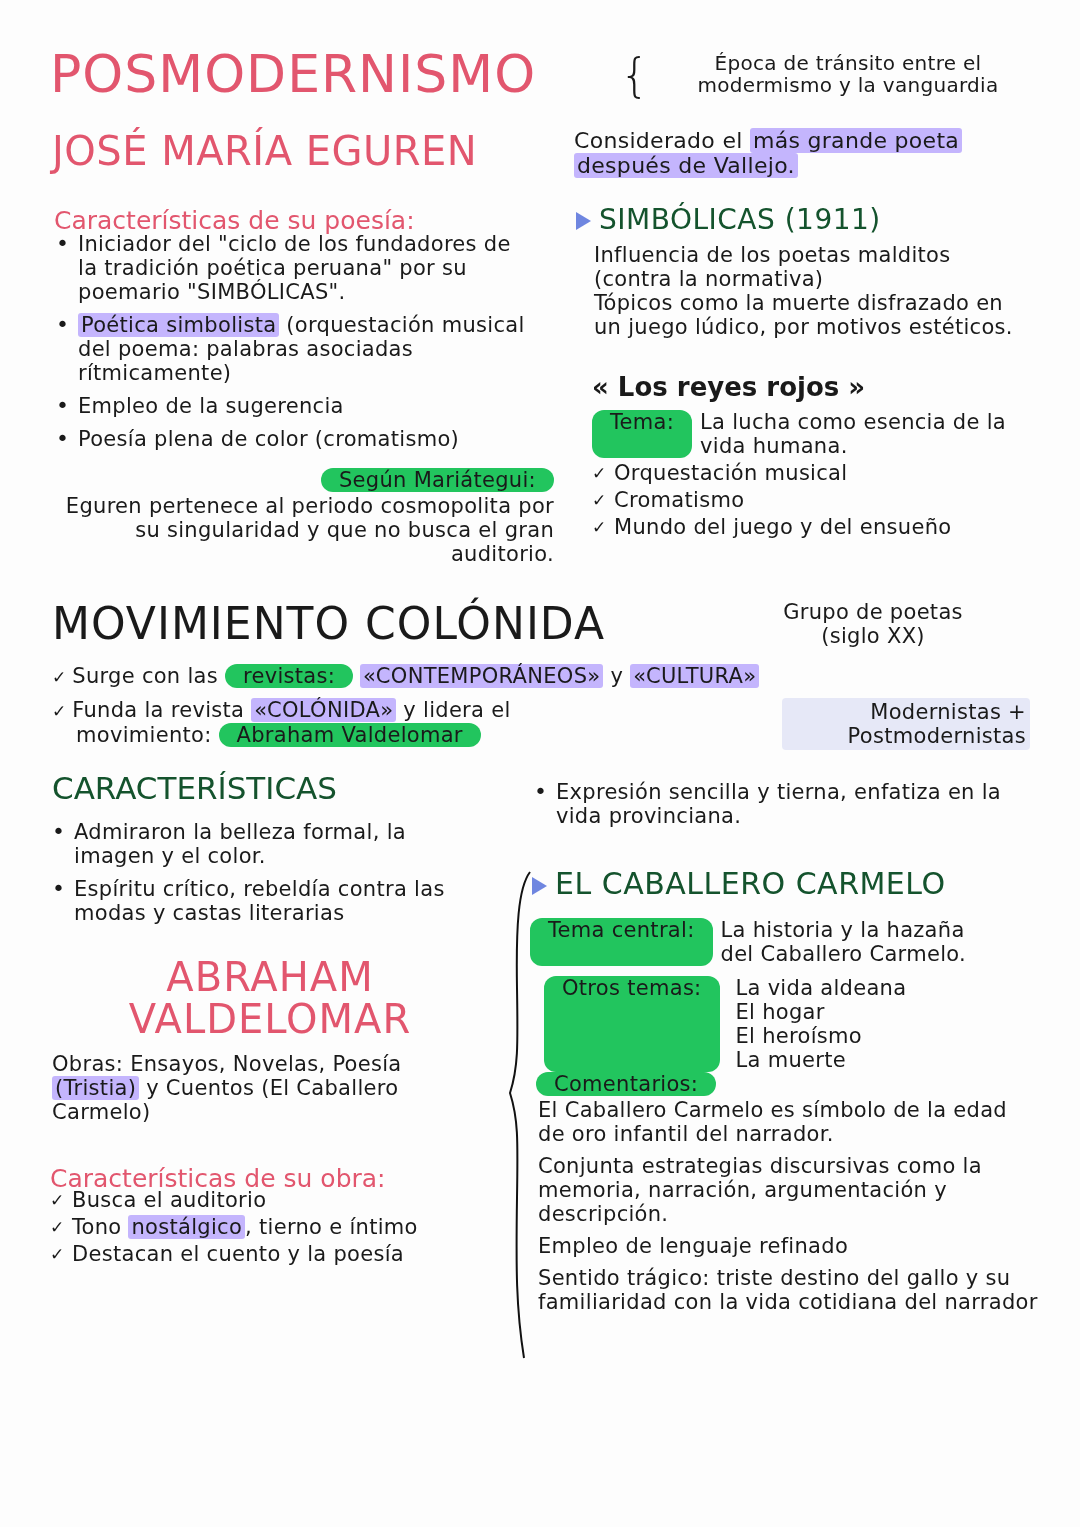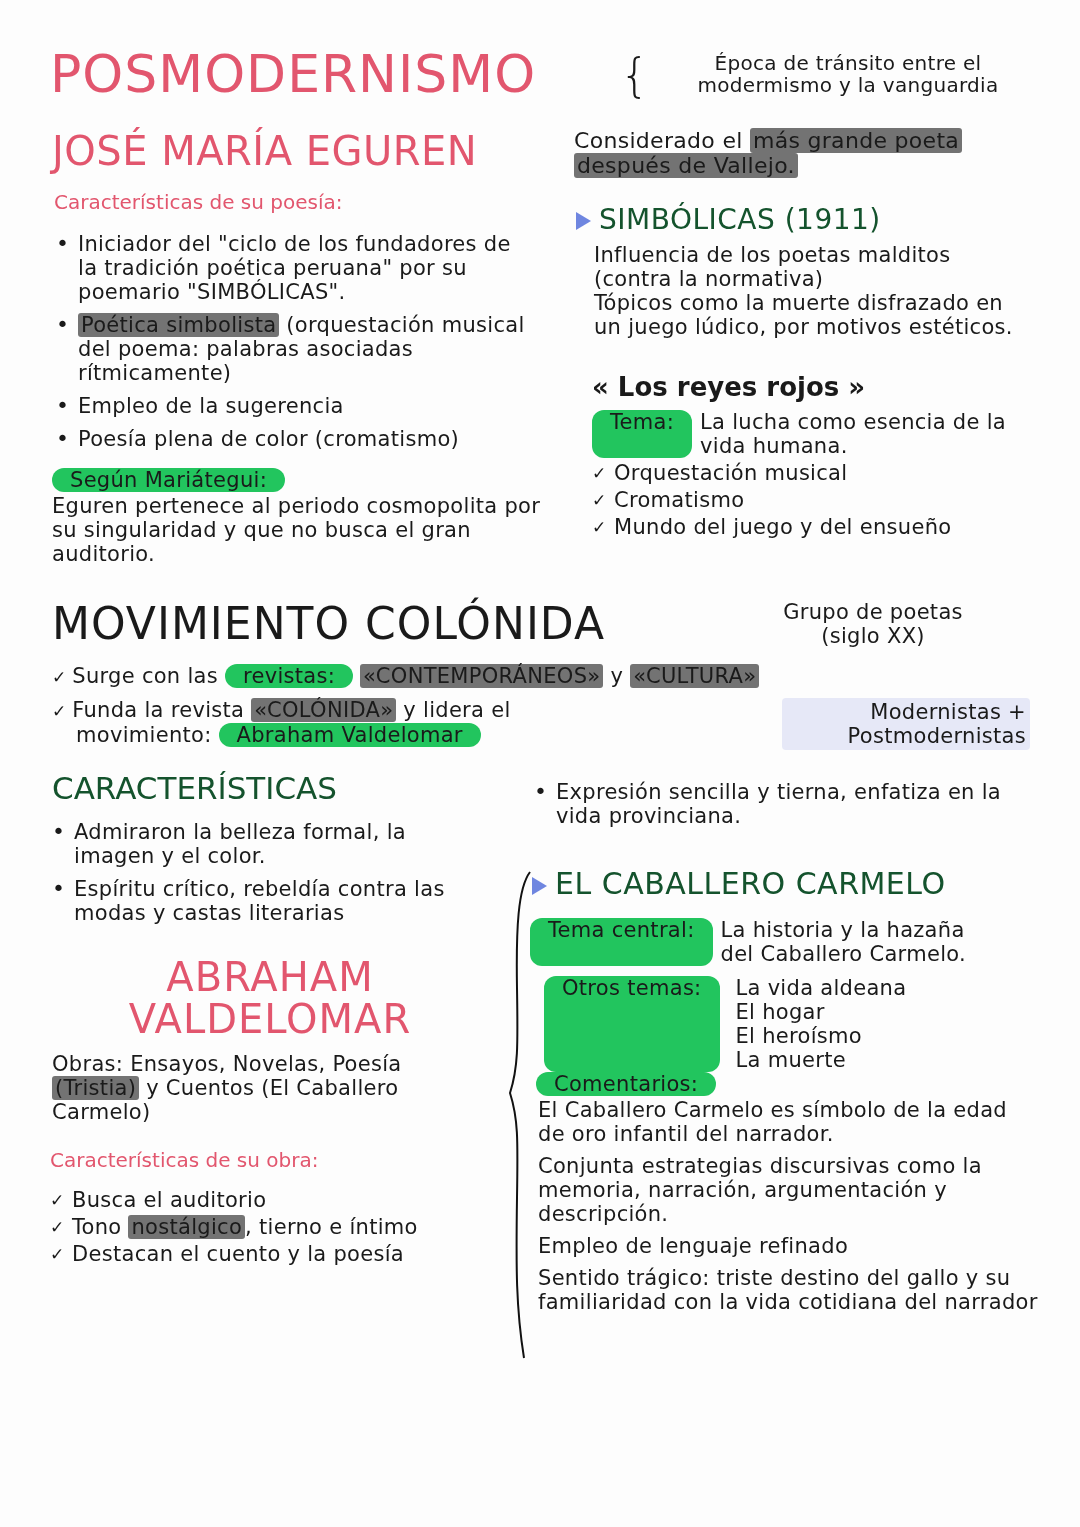--- a/index.html
+++ b/index.html
@@ -3,26 +3,26 @@
 <meta charset="utf-8">
 <style>
   html, body { margin: 0; padding: 0; }
   body {
     width: 1080px; height: 1527px; background: #fdfdfd; position: relative; overflow: hidden;
     font-family: "DejaVu Sans", sans-serif; color: #1a1a1a;
   }
   .abs { position: absolute; }
   .pink { color: #e2566e; }
   .blue { color: #14532d; }
-  .hl-blue { background: #737373; border-radius: 3px; padding: 0 3px; }
+  .hl-blue { background: #c4b5fd; border-radius: 3px; padding: 0 3px; }
   .hl-pink { background: #22c55e; border-radius: 12px; padding: 0 18px; }
   .txt { font-size: 21px; line-height: 24px; letter-spacing: 0.3px; }
   .main-title { font-size: 52px; font-weight: normal; letter-spacing: 1px; line-height: 60px; }
   .h1 { font-size: 40px; line-height: 46px; letter-spacing: 0.5px; }
-  .h2 { font-size: 20px; line-height: 32px; }
+  .h2 { font-size: 25px; line-height: 32px; margin-top: 19px; }
   .h3 { font-size: 28px; line-height: 32px; letter-spacing: 0.5px; }
   ul.bul { list-style: none; margin: 0; padding: 0; }
   ul.bul li { position: relative; padding-left: 24px; margin-bottom: 9px; }
   ul.bul li::before { content: "•"; position: absolute; left: 2px; top: 0; font-size: 22px; }
   ul.chk { list-style: none; margin: 0; padding: 0; }
   ul.chk li { position: relative; padding-left: 22px; margin-bottom: 3px; }
   ul.chk li::before { content: "✓"; position: absolute; left: 0; top: 0; font-size: 17px; }
   .brace-small {
     font-size: 46px; line-height: 46px; font-weight: 200;
   }
@@ -50,21 +50,21 @@
 
 <div class="abs txt" style="left:54px; top:232px; width:480px;">
   <ul class="bul">
     <li><span>Iniciador del "ciclo de los fundadores de la tradición poética peruana" por su poemario "SIMBÓLICAS".</span></li>
     <li><span class="hl-blue">Poética simbolista</span><span> (orquestación musical del poema: palabras asociadas rítmicamente)</span></li>
     <li><span>Empleo de la sugerencia</span></li>
     <li><span>Poesía plena de color (cromatismo)</span></li>
   </ul>
 </div>
 
-<div class="abs txt" style="left:52px; top:468px; width:490px;">
+<div class="abs txt" style="left:64px; top:468px; width:490px;text-align:right;">
   <span class="hl-pink">Según Mariátegui:</span>
   <div style="margin-top:2px;">Eguren pertenece al periodo cosmopolita por su singularidad y que no busca el gran auditorio.</div>
 </div>
 
 <div class="abs h3 blue" style="left:576px; top:204px;">
   <span class="tri"></span><span>SIMBÓLICAS (1911)</span>
 </div>
 <div class="abs txt" style="left:594px; top:243px; width:440px;">
   <div>Influencia de los poetas malditos (contra la normativa)</div>
   <div>Tópicos como la muerte disfrazado en un juego lúdico, por motivos estéticos.</div>

